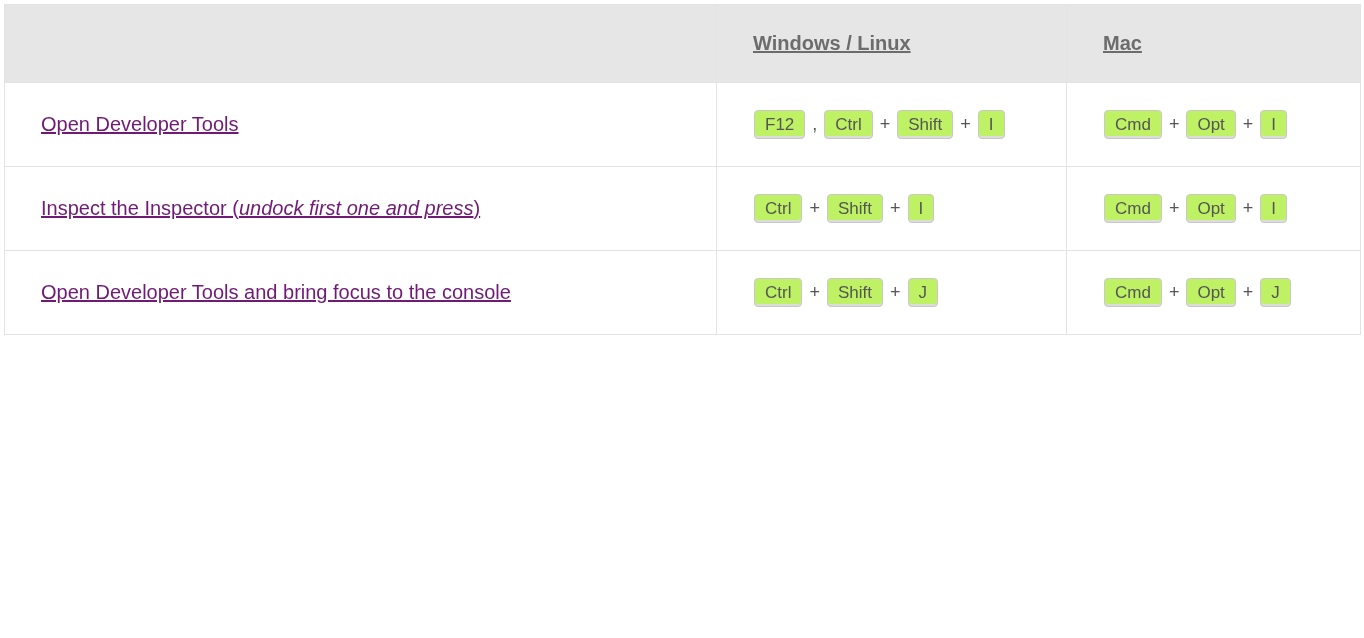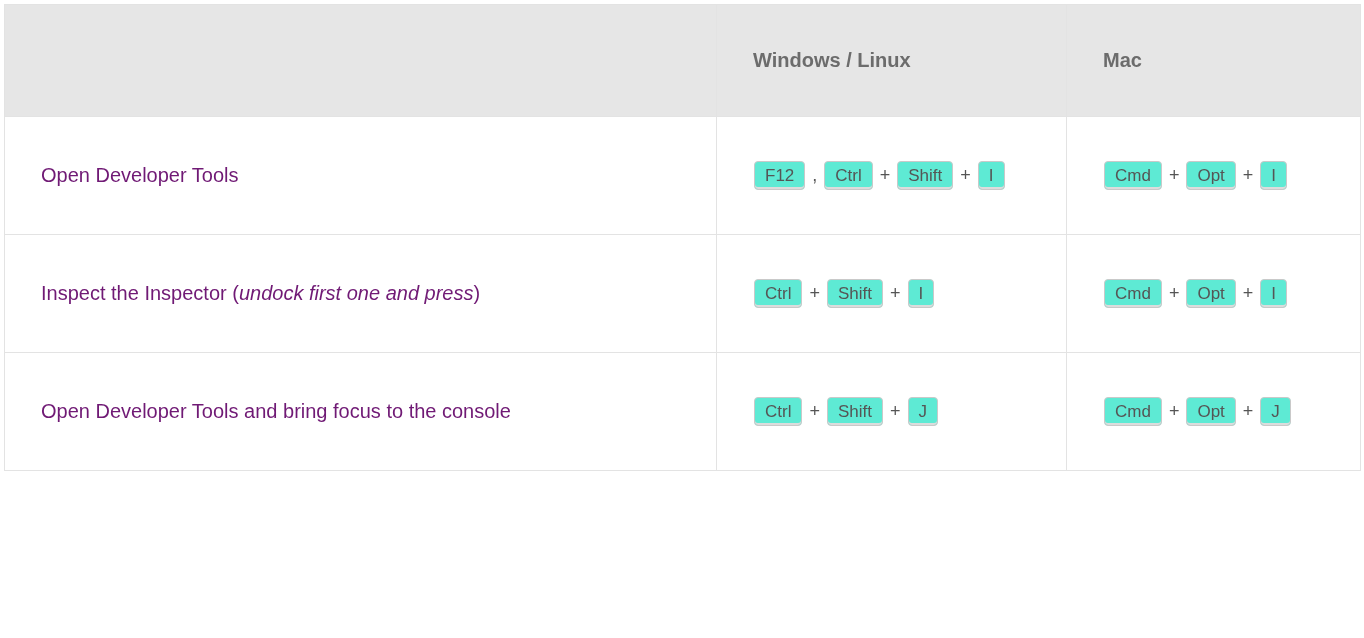--- a/index.html
+++ b/index.html
@@ -10,45 +10,46 @@
       color: #5a5a5a;
     }
     table.shortcut-table {
       width: 1356px;
       border-collapse: collapse;
       table-layout: fixed;
     }
     table.shortcut-table th,
     table.shortcut-table td {
       border: 1px solid #e3e3e3;
-      padding: 41px 36px;
+      padding: 24px 36px;
       text-align: left;
       vertical-align: middle;
       font-size: 20px;
       line-height: 1.45;
+      text-decoration: underline;
     }
     table.shortcut-table th {
       background: #e6e6e6;
       color: #6c6c6c;
       font-weight: 700;
       font-size: 20px;
     }
     table.shortcut-table col.col-desc   { width: 712px; }
     table.shortcut-table col.col-winlin { width: 350px; }
     table.shortcut-table col.col-mac    { width: 294px; }
 
     td.desc { color: #701a75; }
 
     kbd {
       display: inline-block;
       font-family: "Helvetica Neue", Helvetica, Arial, sans-serif;
       font-size: 17px;
       line-height: 1;
       color: #555;
-      background: #5eead4;
+      background: #bef264;
       border: 1px solid #c9c9c9;
       border-radius: 4px;
       padding: 5px 10px;
       box-shadow: inset 0 -2px 0 #dcdcdc;
       margin: 3px 1px;
       min-width: 20px;
       text-align: center;
       vertical-align: middle;
     }
     .sep {

